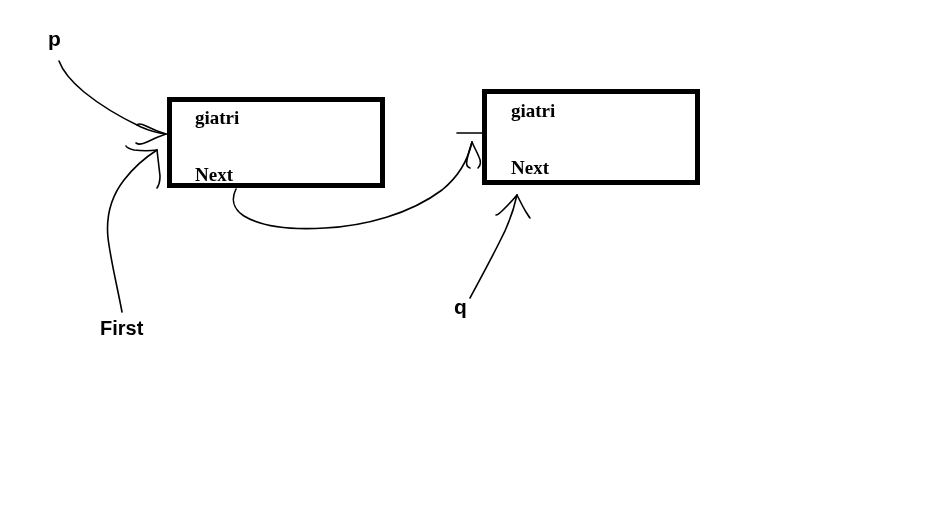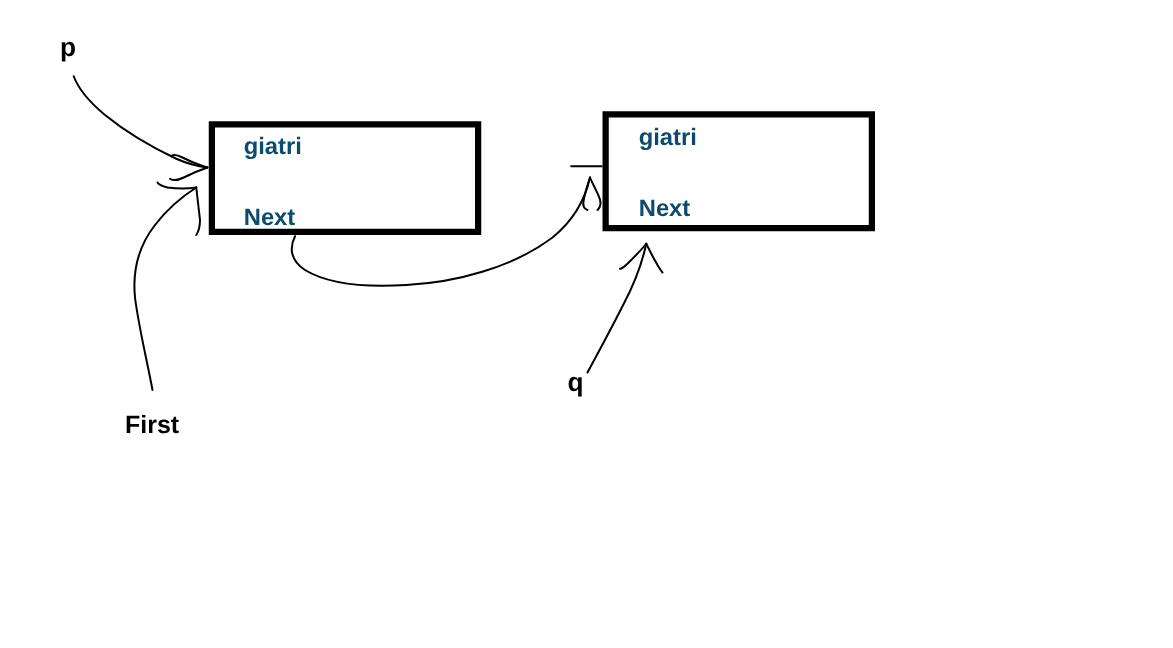--- a/index.html
+++ b/index.html
@@ -27,24 +27,24 @@
     pointer-events: none;
   }
   .node-box {
     position: absolute;
     border: 5px solid #000000;
     background: #ffffff;
     box-sizing: border-box;
   }
   .node-field {
     position: absolute;
-    font-family: Liberation Sans, sans-serif;
+    font-family: Liberation Serif, serif;
     font-weight: bold;
     font-size: 19px;
-    color: #0c4a6e;
+    color: #000000;
     white-space: nowrap;
     line-height: 1;
   }
   .ptr-label {
     position: absolute;
     font-family: "Liberation Sans", sans-serif;
     font-weight: bold;
     font-size: 20px;
     color: #000000;
     white-space: nowrap;
@@ -60,21 +60,21 @@
     left: 482px;
     top: 89px;
     width: 218px;
     height: 96px;
   }
   #node1-data-label  { left: 195px; top: 108px; }
   #node1-next-label  { left: 195px; top: 165px; }
   #node2-data-label  { left: 511px; top: 101px; }
   #node2-next-label  { left: 511px; top: 158px; }
   #label-p     { left: 48px;  top: 28px;  font-size: 21px; }
-  #label-first { left: 100px; top: 318px; font-size: 20px; margin-top: 12px; }
+  #label-first { left: 100px; top: 318px; font-size: 20px; }
   #label-q     { left: 454px; top: 296px; font-size: 21px; }
 </style>
 </head>
 <body>
 
 <div id="canvas">
 
   <svg id="sketch-layer" viewBox="0 0 938 518">
 
     <g>

